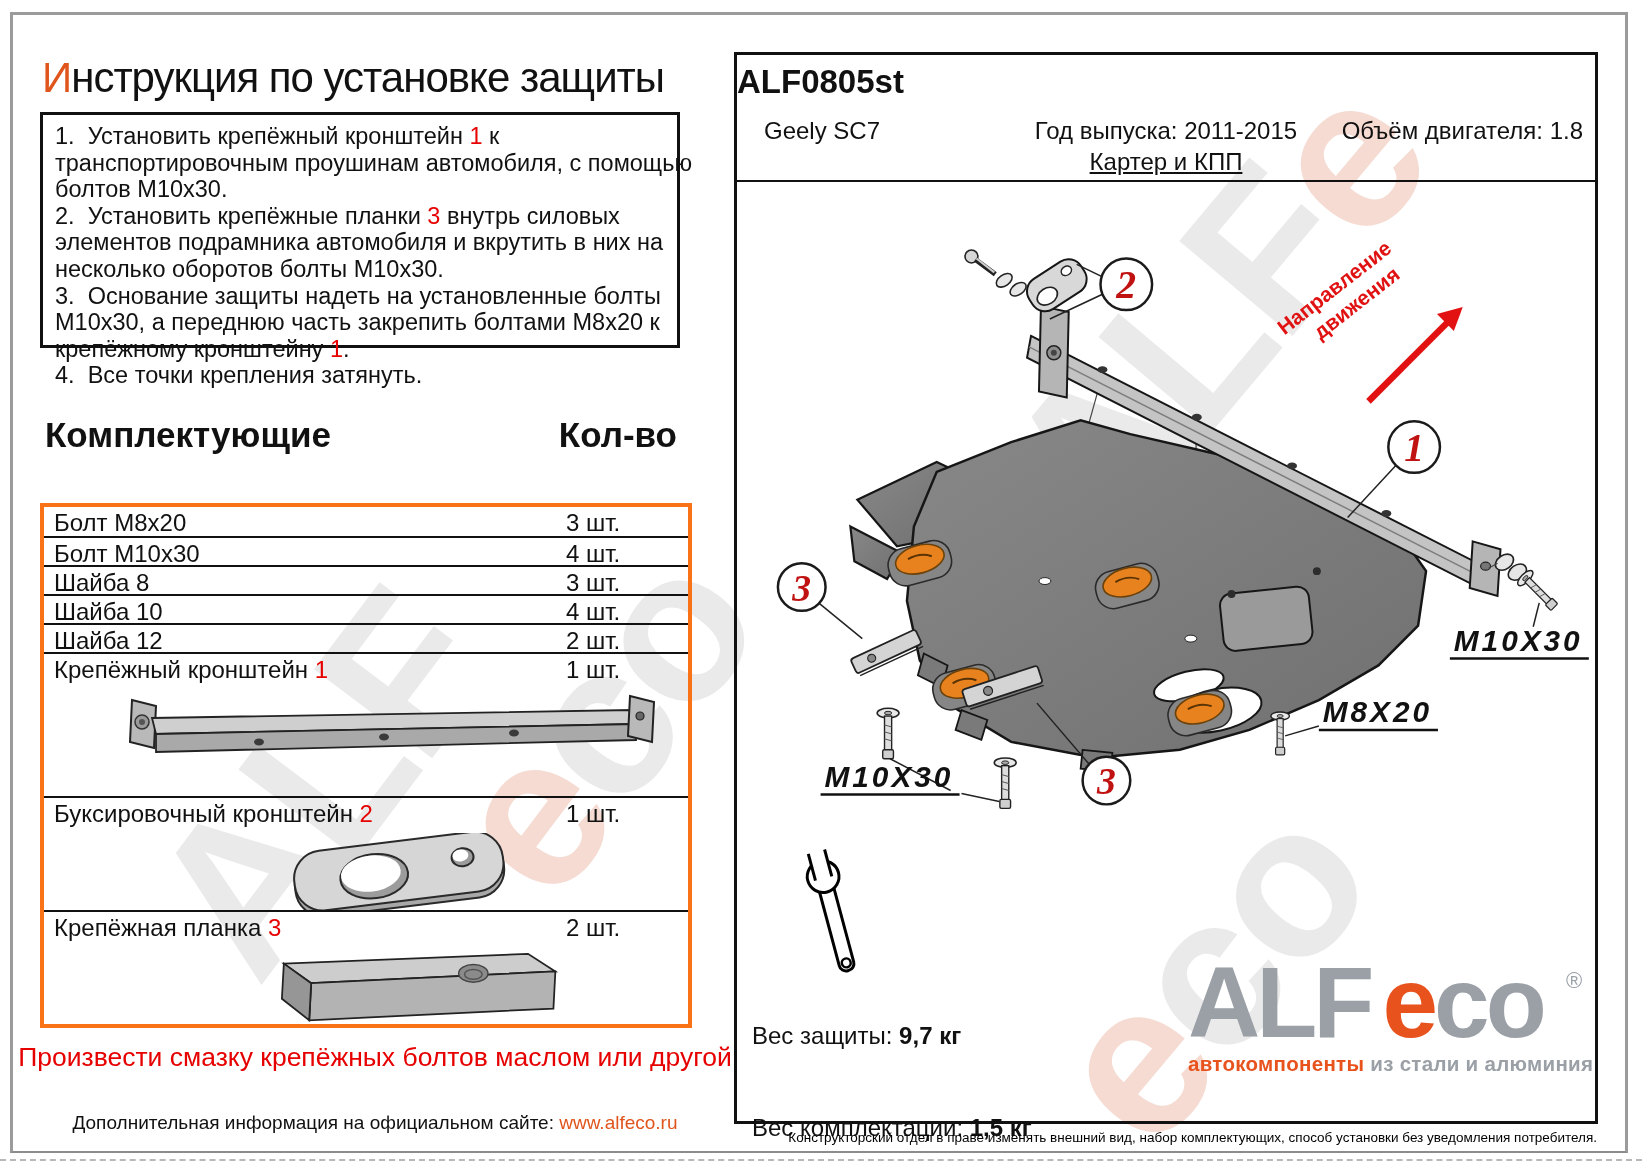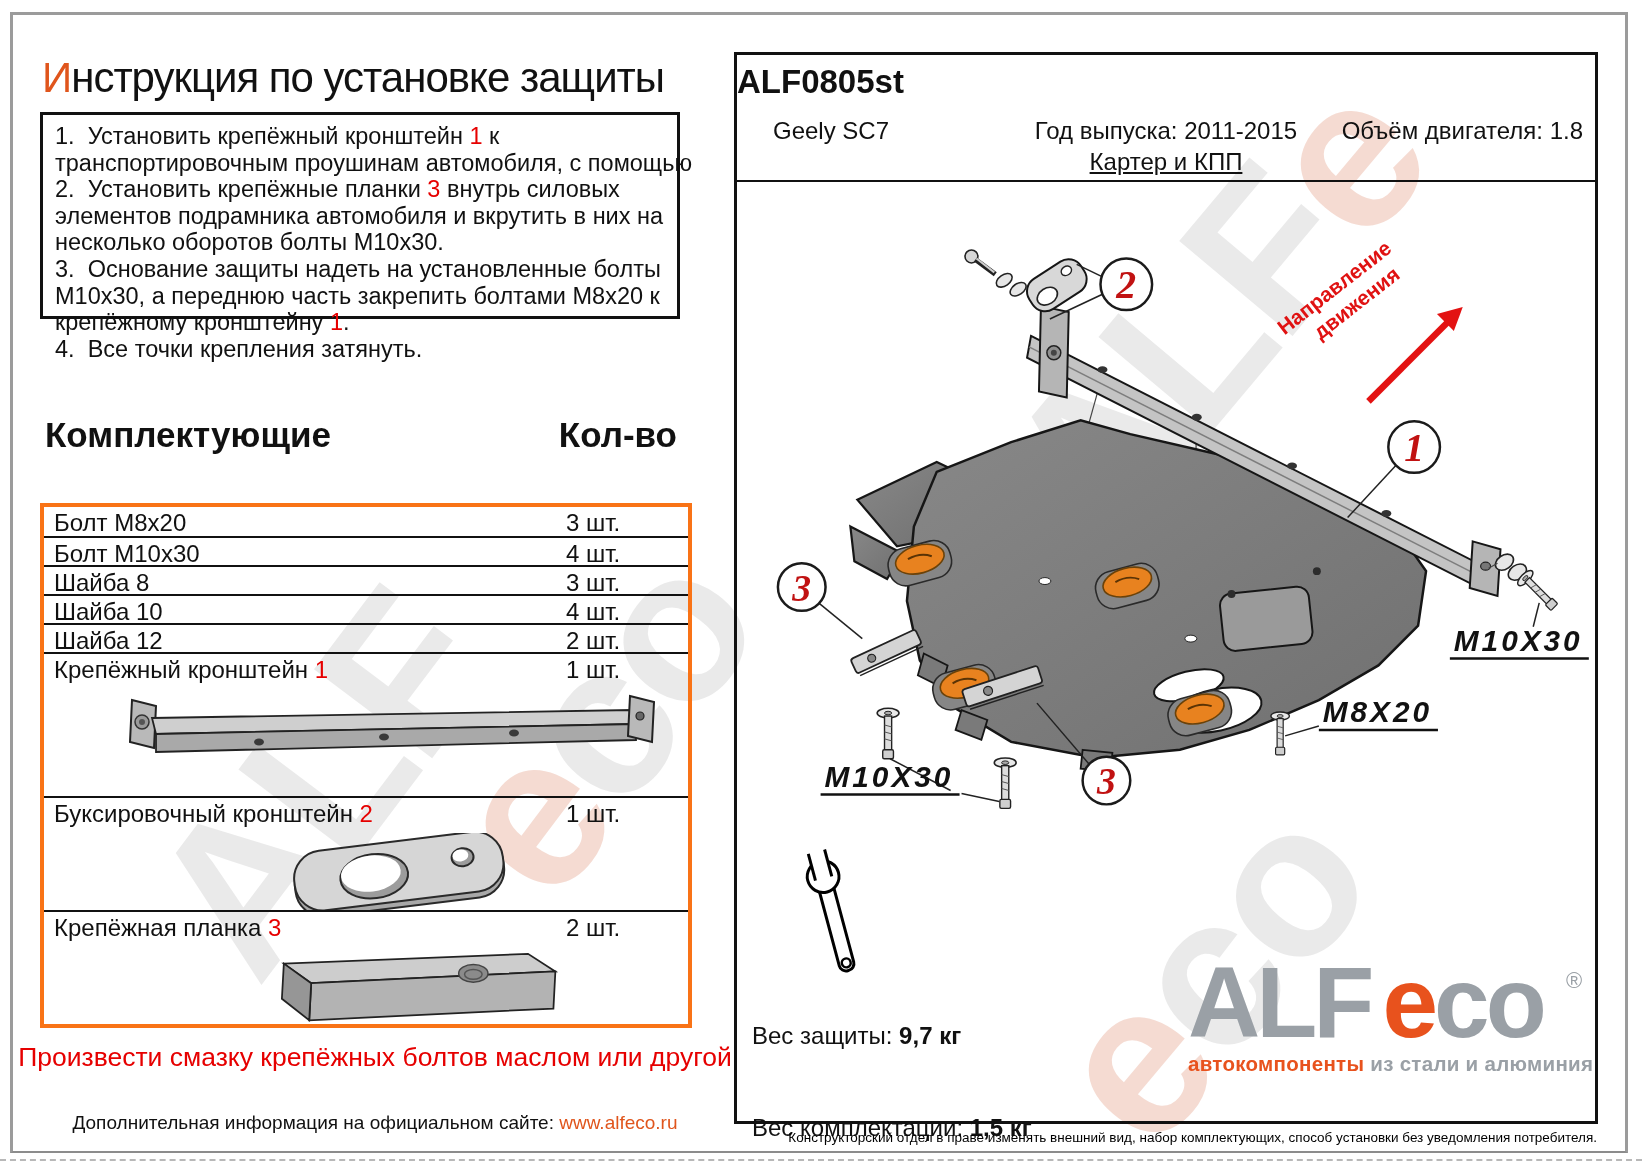--- a/index.html
+++ b/index.html
@@ -13,21 +13,21 @@
   .wm .pink{color:rgba(214,110,75,0.25);}
   
   #frame{position:absolute;left:10px;top:12px;width:1618px;height:1141px;
          border-top:3px solid #9b9b9b;border-left:3px solid #9b9b9b;border-right:3px solid #9b9b9b;
          border-bottom:2px solid #8c8c8c;z-index:1;}
   #dashline{position:absolute;left:0;top:1159px;width:1642px;border-top:2px dashed #b8b8b8;z-index:1;}
   .z{z-index:2;}
   
   #title{left:42px;top:30px;font-size:42px;letter-spacing:-1px;white-space:pre;margin-top:24px;}
   #title .cap{color:#e0551c;}
-  #instrbox{left:40px;top:112px;width:640px;height:207px;border:3px solid #111;padding:8px 12px 0 12px;}
+  #instrbox{left:40px;top:112px;width:640px;height:236px;border:3px solid #111;padding:8px 12px 0 12px;}
   .iline{font-size:23.5px;line-height:26.6px;white-space:pre;}
   .rednum{color:#e60000;}
   #partshdr{left:45px;top:415px;width:632px;font-size:35px;font-weight:bold;}
   #partshdr .qh{position:absolute;right:0;top:0;}
   #tbl{left:40px;top:503px;width:652px;height:525px;border:4px solid #f97316;}
   .trow{position:relative;width:100%;border-top:2px solid #111;}
   .trow:first-child{border-top:none;}
   .r-s{height:29px;}
   .r-img1{height:144px;}
   .r-img2{height:114px;}
@@ -36,21 +36,21 @@
   .tqty{position:absolute;left:522px;top:2px;font-size:24px;}
   .timg{position:absolute;left:0;width:634px;}
   
   #warn{left:15px;top:1042px;width:720px;text-align:center;color:#e60000;font-size:26.5px;line-height:31px;}
   #lfooter{left:15px;top:1112px;width:720px;text-align:center;font-size:19px;}
   #lfooter a{color:#e0551c;text-decoration:none;}
   
   #rbox{left:734px;top:52px;width:864px;height:1072px;border:3px solid #111;}
   #rb-code{position:absolute;left:0;top:8px;width:100%;text-align:left;font-size:33px;font-weight:bold;}
   #rb-row2{position:absolute;left:0;top:62px;width:100%;font-size:24px;}
-  #rb-model{position:absolute;left:36px;top:0;}
+  #rb-model{position:absolute;left:27px;top:0;}
   #rb-year{position:absolute;left:0;top:0;width:100%;text-align:center;}
   #rb-engine{position:absolute;right:12px;top:0;}
   #rb-sub{position:absolute;left:0;top:93px;width:100%;text-align:center;font-size:24px;text-decoration:underline;}
   #rb-sep{position:absolute;left:0;top:125px;width:100%;height:2px;background:#111;}
   #diagram{position:absolute;left:0;top:0;width:858px;height:1066px;}
   
   #specs{left:752px;top:960px;font-size:24px;line-height:30.6px;white-space:pre;}
   .spec-line .sv{font-weight:normal;}
   .spec-line:nth-child(1) .sv,.spec-line:nth-child(2) .sv,.spec-line:nth-child(3) .sv{font-weight:bold;}
   
@@ -74,20 +74,21 @@
   <div class="wm" style="transform:translate(1000px,1030px) rotate(-50deg);"><span class="pink">e</span><span>co</span></div>
 
   <div id="frame"></div>
   <div id="dashline"></div>
 
   <div id="title" class="abs z"><span class="cap">И</span><span>нструкция по установке защиты</span></div>
 
   <div id="instrbox" class="abs z">
     <div class="iline"><span>1.  Установить крепёжный кронштейн </span><span class="rednum">1</span><span> к</span></div>
     <div class="iline"><span>транспортировочным проушинам автомобиля, с помощью</span></div>
+    <div class="iline"><span>болтов М10х30.</span></div>
     <div class="iline"><span>2.  Установить крепёжные планки </span><span class="rednum">3</span><span> внутрь силовых</span></div>
     <div class="iline"><span>элементов подрамника автомобиля и вкрутить в них на</span></div>
     <div class="iline"><span>несколько оборотов болты М10х30.</span></div>
     <div class="iline"><span>3.  Основание защиты надеть на установленные болты</span></div>
     <div class="iline"><span>М10х30, а переднюю часть закрепить болтами М8х20 к</span></div>
     <div class="iline"><span>крепёжному кронштейну </span><span class="rednum">1</span><span>.</span></div>
     <div class="iline"><span>4.  Все точки крепления затянуть.</span></div>
   </div>
 
   <div id="partshdr" class="abs z">

